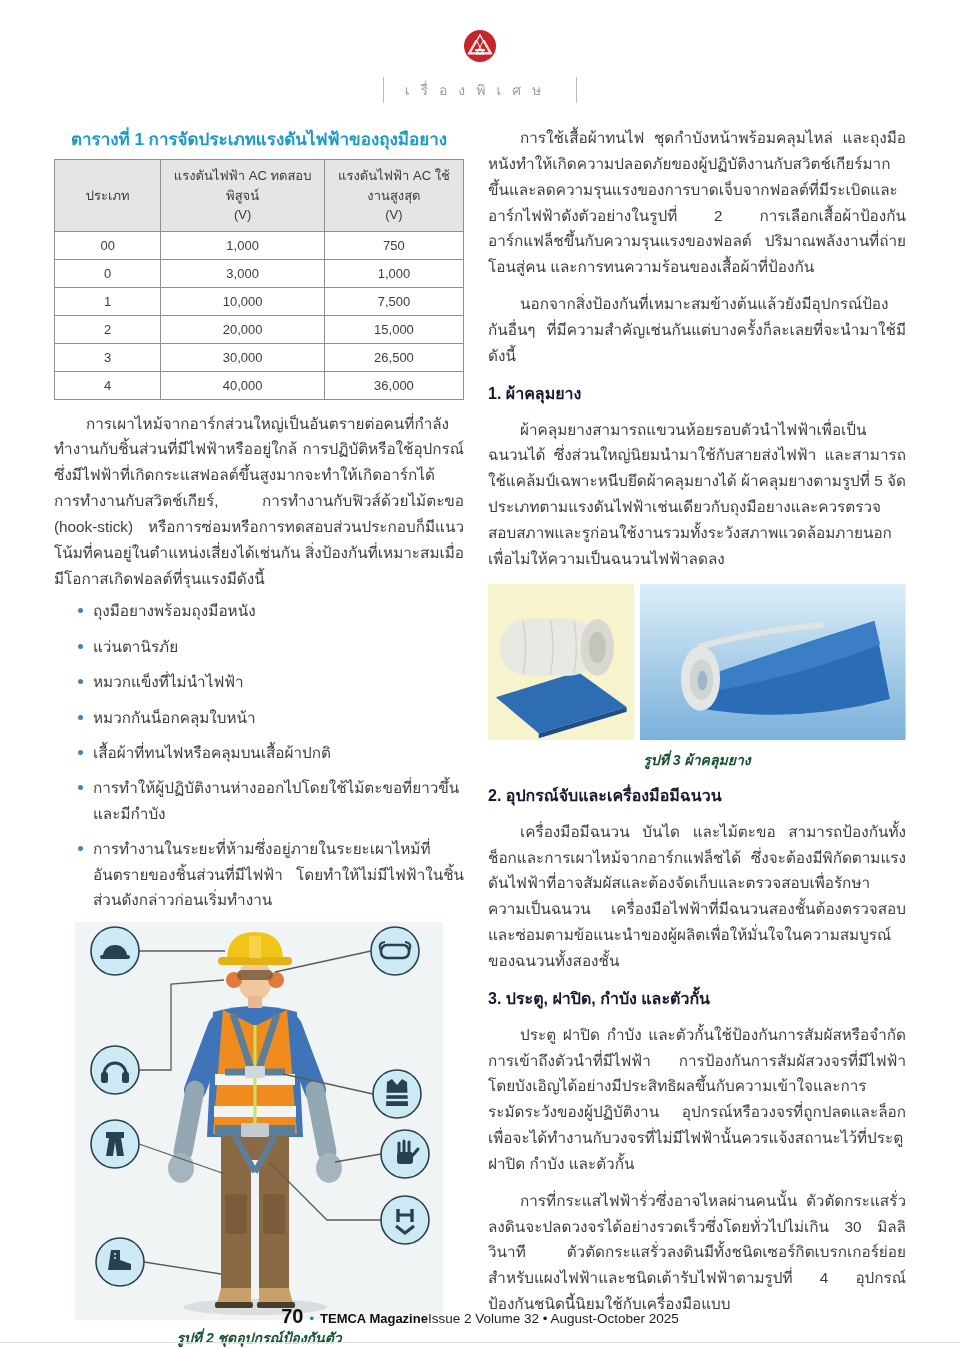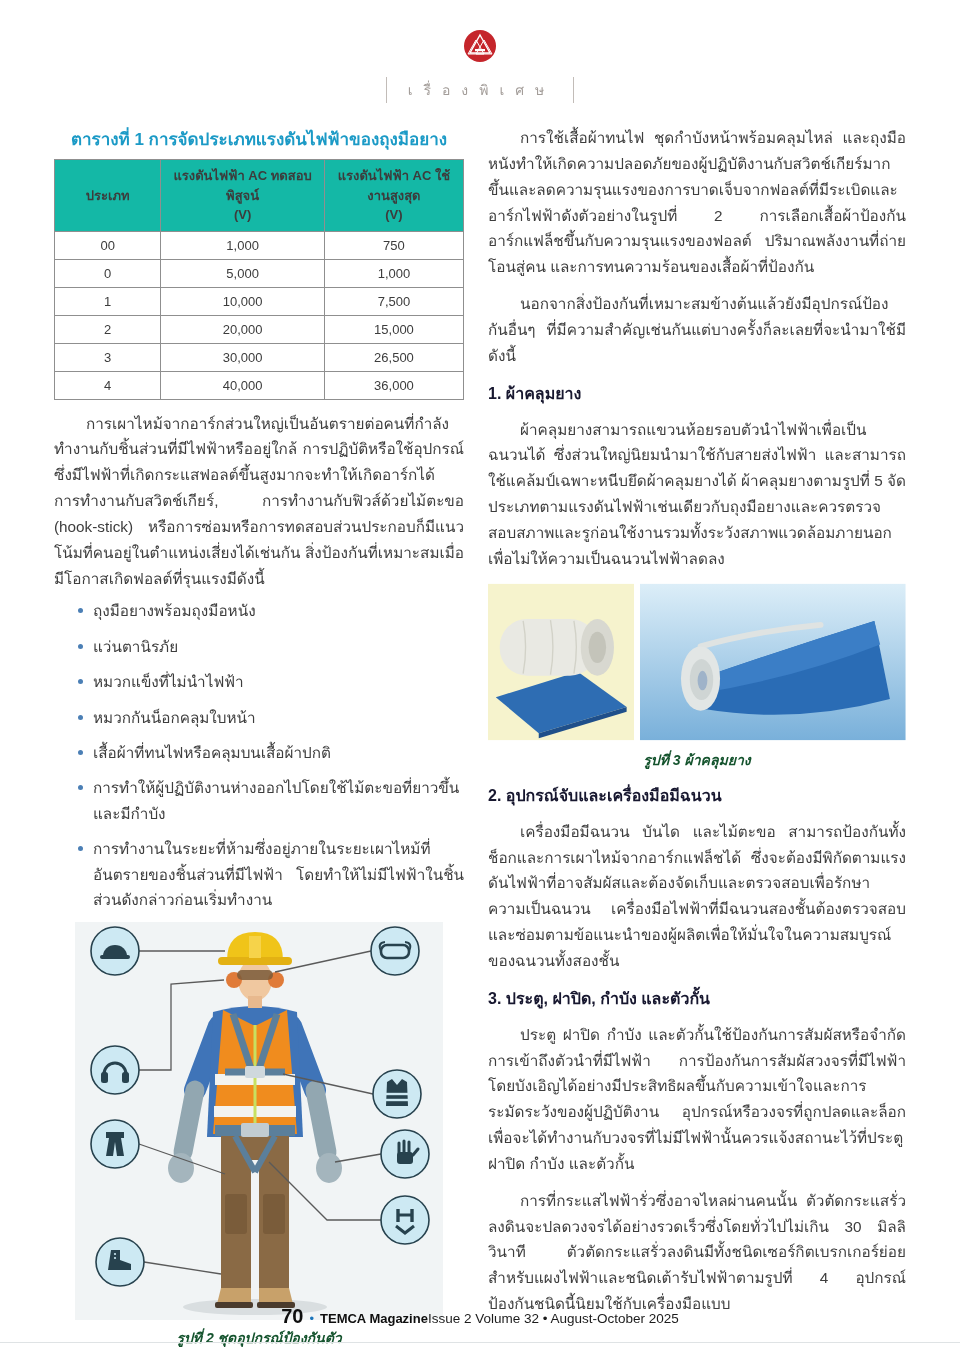--- a/index.html
+++ b/index.html
@@ -7,33 +7,33 @@
     width:960px;height:1348px;overflow:hidden;position:relative;
     background:#ffffff;color:#3d3d3d;
     font-family:"Liberation Sans", sans-serif;
     display:flex;flex-direction:column;
   }
   
   .page-header{text-align:center;padding-top:28px;}
   .brand-wrap{display:inline-block;margin-top:9px;}
   .brand{
     display:inline-block;color:#a39d99;font-size:14px;letter-spacing:11px;
-    padding:2px 18px 2px 21px;border-left:1px solid #c2bcb8;border-right:1px solid #c2bcb8;
+    padding:2px 24px 2px 21px;border-left:1px solid #c2bcb8;border-right:1px solid #c2bcb8;
   }
   
   .columns{display:flex;gap:24px;padding:0 54px;margin-top:20px;flex:1;min-height:0;}
   .col-left{width:410px;flex:none;}
   .col-right{flex:1;min-width:0;}
   
   .table-title{
     text-align:center;font-weight:bold;font-size:17px;color:#1b9ac6;margin:2px 0 7px;
   }
   table.volt{width:100%;border-collapse:collapse;font-size:13px;color:#3c3c3c;}
   table.volt th,table.volt td{border:1px solid #8f8f8f;text-align:center;}
-  table.volt th{background:#14b8a6;font-weight:bold;padding:6px 4px;line-height:1.5;}
+  table.volt th{background:#e5e5e5;font-weight:normal;padding:6px 4px;line-height:1.5;}
   table.volt td{padding:6px 4px;}
   .cw0{width:26%;} .cw1{width:40%;} .cw2{width:34%;}
   
   p.body{
     font-size:15.3px;line-height:1.69;text-align:justify;text-indent:32px;
     margin:11px 0 4px;overflow-wrap:anywhere;
   }
   ul.bullets{list-style:none;margin:7px 0 0;padding:0 0 0 24px;}
   ul.bullets li{
     position:relative;padding-left:15px;margin-bottom:10px;
@@ -98,21 +98,21 @@
         </tr>
       </thead>
       <tbody>
         <tr>
           <td>00</td>
             <td>1,000</td>
             <td>750</td>
         </tr>
         <tr>
           <td>0</td>
-            <td>5,000</td>
+            <td>3,000</td>
             <td>1,000</td>
         </tr>
         <tr>
           <td>1</td>
             <td>10,000</td>
             <td>7,500</td>
         </tr>
         <tr>
           <td>2</td>
             <td>20,000</td>

